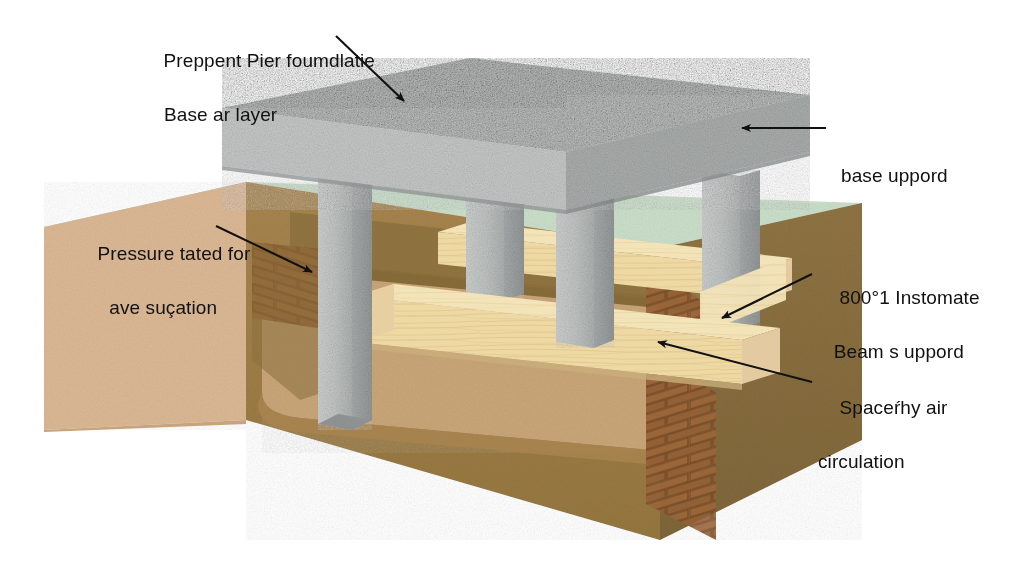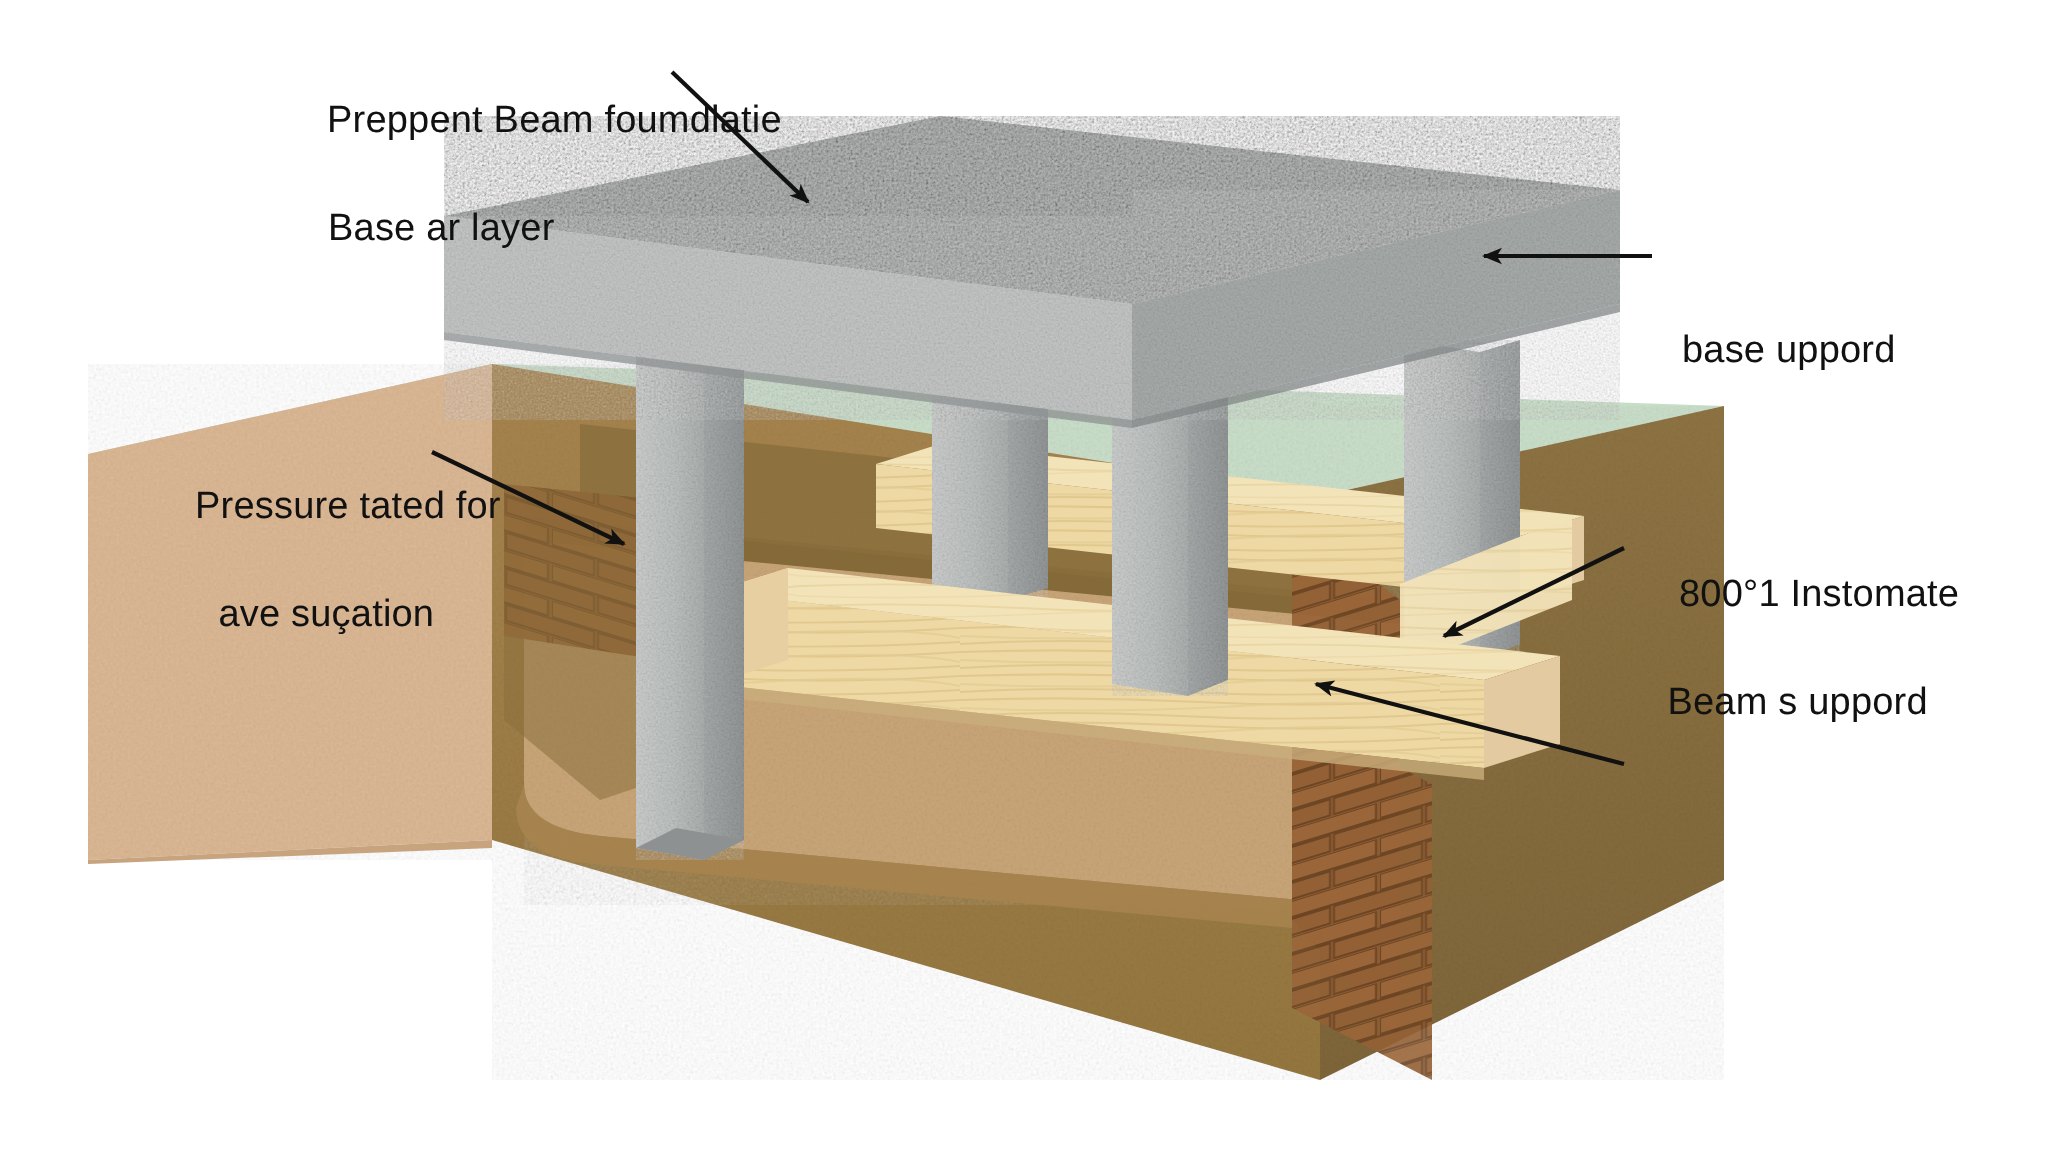--- a/index.html
+++ b/index.html
@@ -216,32 +216,36 @@
     <g stroke="#111111" stroke-width="2.1" fill="none">
       <line x1="336" y1="36" x2="404" y2="101" marker-end="url(#arrowHead)"></line>
       <line x1="826" y1="128" x2="742" y2="128" marker-end="url(#arrowHead)"></line>
       <line x1="216" y1="226" x2="312" y2="272" marker-end="url(#arrowHead)"></line>
       <line x1="812" y1="274" x2="722" y2="318" marker-end="url(#arrowHead)"></line>
       <line x1="812" y1="382" x2="658" y2="342" marker-end="url(#arrowHead)"></line>
     </g>
   </svg>
 
   <div class="label" id="lbl-slab-top">
-    <span>Preppent Beam foumdlatie</span>
+    <span>Preppent Pier foumdlatie</span>
     <span class="l2">Base ar layer</span>
   </div>
 
   <div class="label" id="lbl-slab-edge">
     <span class="l2">base uppord</span>
   </div>
 
   <div class="label" id="lbl-ground">
     <span>Pressure tated for</span>
     <span class="l2">ave suçation</span>
   </div>
 
   <div class="label" id="lbl-beam">
     <span>800°1 Instomate</span>
     <span class="l2">Beam s uppord</span>
   </div>
 
+  <div class="label" id="lbl-airspace">
+    <span>Spaceŕhy air</span>
+    <span class="l2">circulation</span>
+  </div>
 
 </div>
 
 </body></html>

